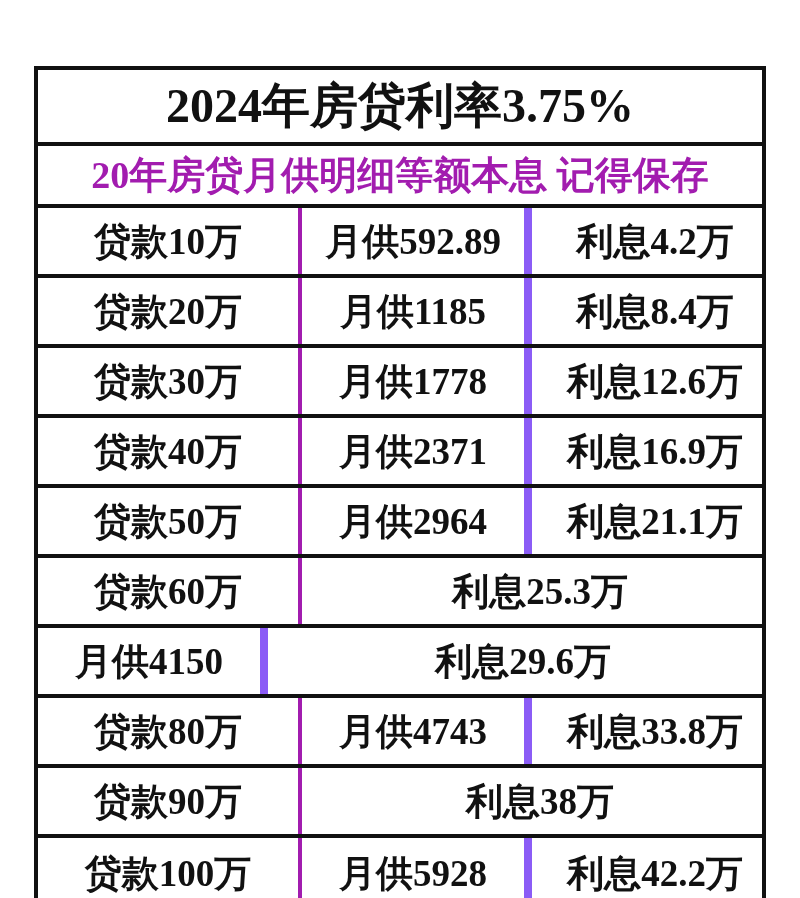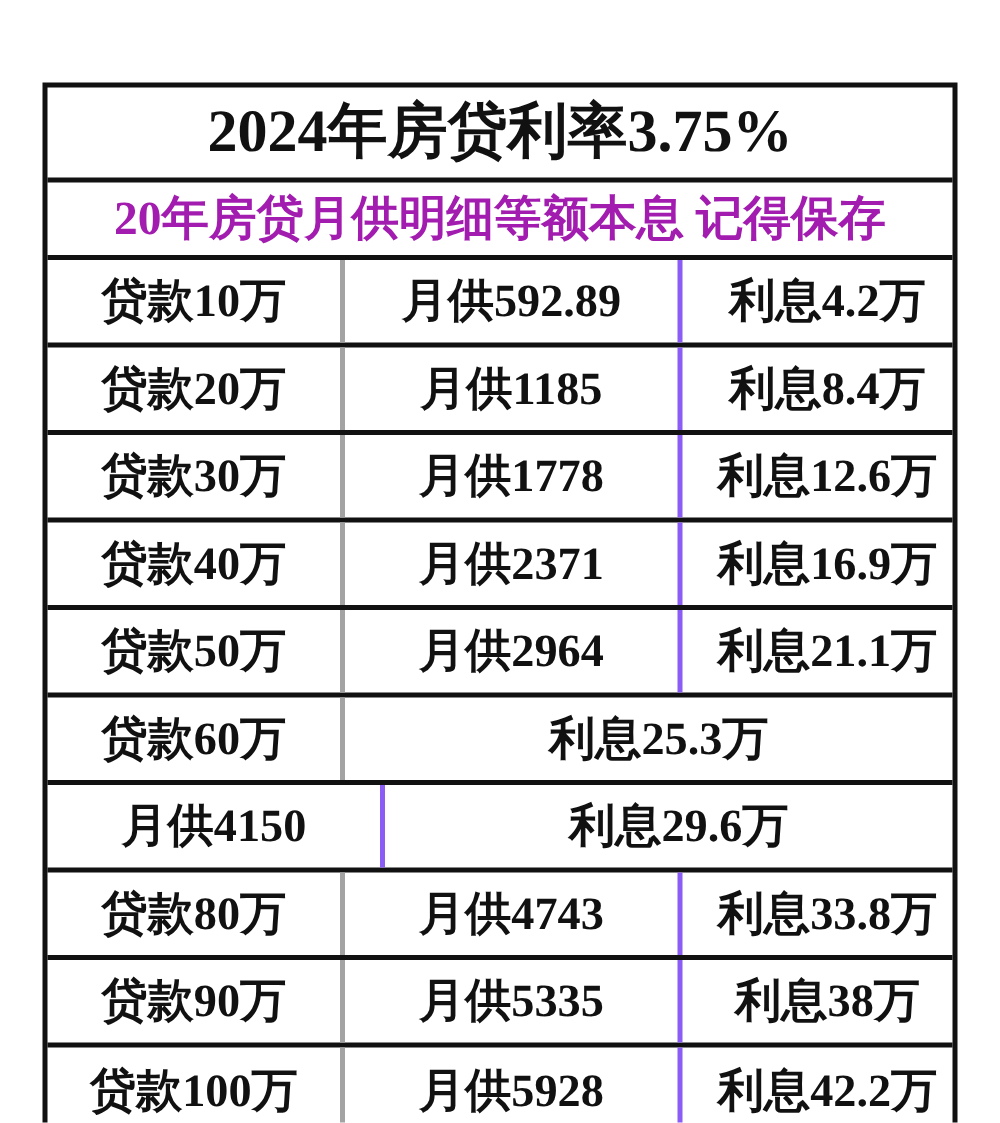--- a/index.html
+++ b/index.html
@@ -75,26 +75,26 @@
     align-items: center;
     justify-content: center;
     box-sizing: border-box;
     font-size: 37px;
     font-weight: bold;
     color: #111111;
     white-space: nowrap;
     line-height: 1;
   }
   .cell.c1 {
-    width: 238px;
-    border-right: 4px solid #a3a3a3;
+    width: 264px;
+    border-right: 4px solid #a21caf;
   }
   .cell.c2 {
-    width: 270px;
-    border-right: 4px solid #8b5cf6;
+    width: 230px;
+    border-right: 8px solid #8b5cf6;
   }
   .cell.c3 {
     flex: 1;
     padding-left: 16px;
   }
 </style>
 </head>
 <body>
 
 <div class="page">
@@ -149,21 +149,20 @@
     </div>
 
     <div class="data-row">
       <div class="cell c1">贷款80万</div>
       <div class="cell c2">月供4743</div>
       <div class="cell c3">利息33.8万</div>
     </div>
 
     <div class="data-row">
       <div class="cell c1">贷款90万</div>
-      <div class="cell c2">月供5335</div>
       <div class="cell c3">利息38万</div>
     </div>
 
     <div class="data-row last">
       <div class="cell c1">贷款100万</div>
       <div class="cell c2">月供5928</div>
       <div class="cell c3">利息42.2万</div>
     </div>
 
   </div>

